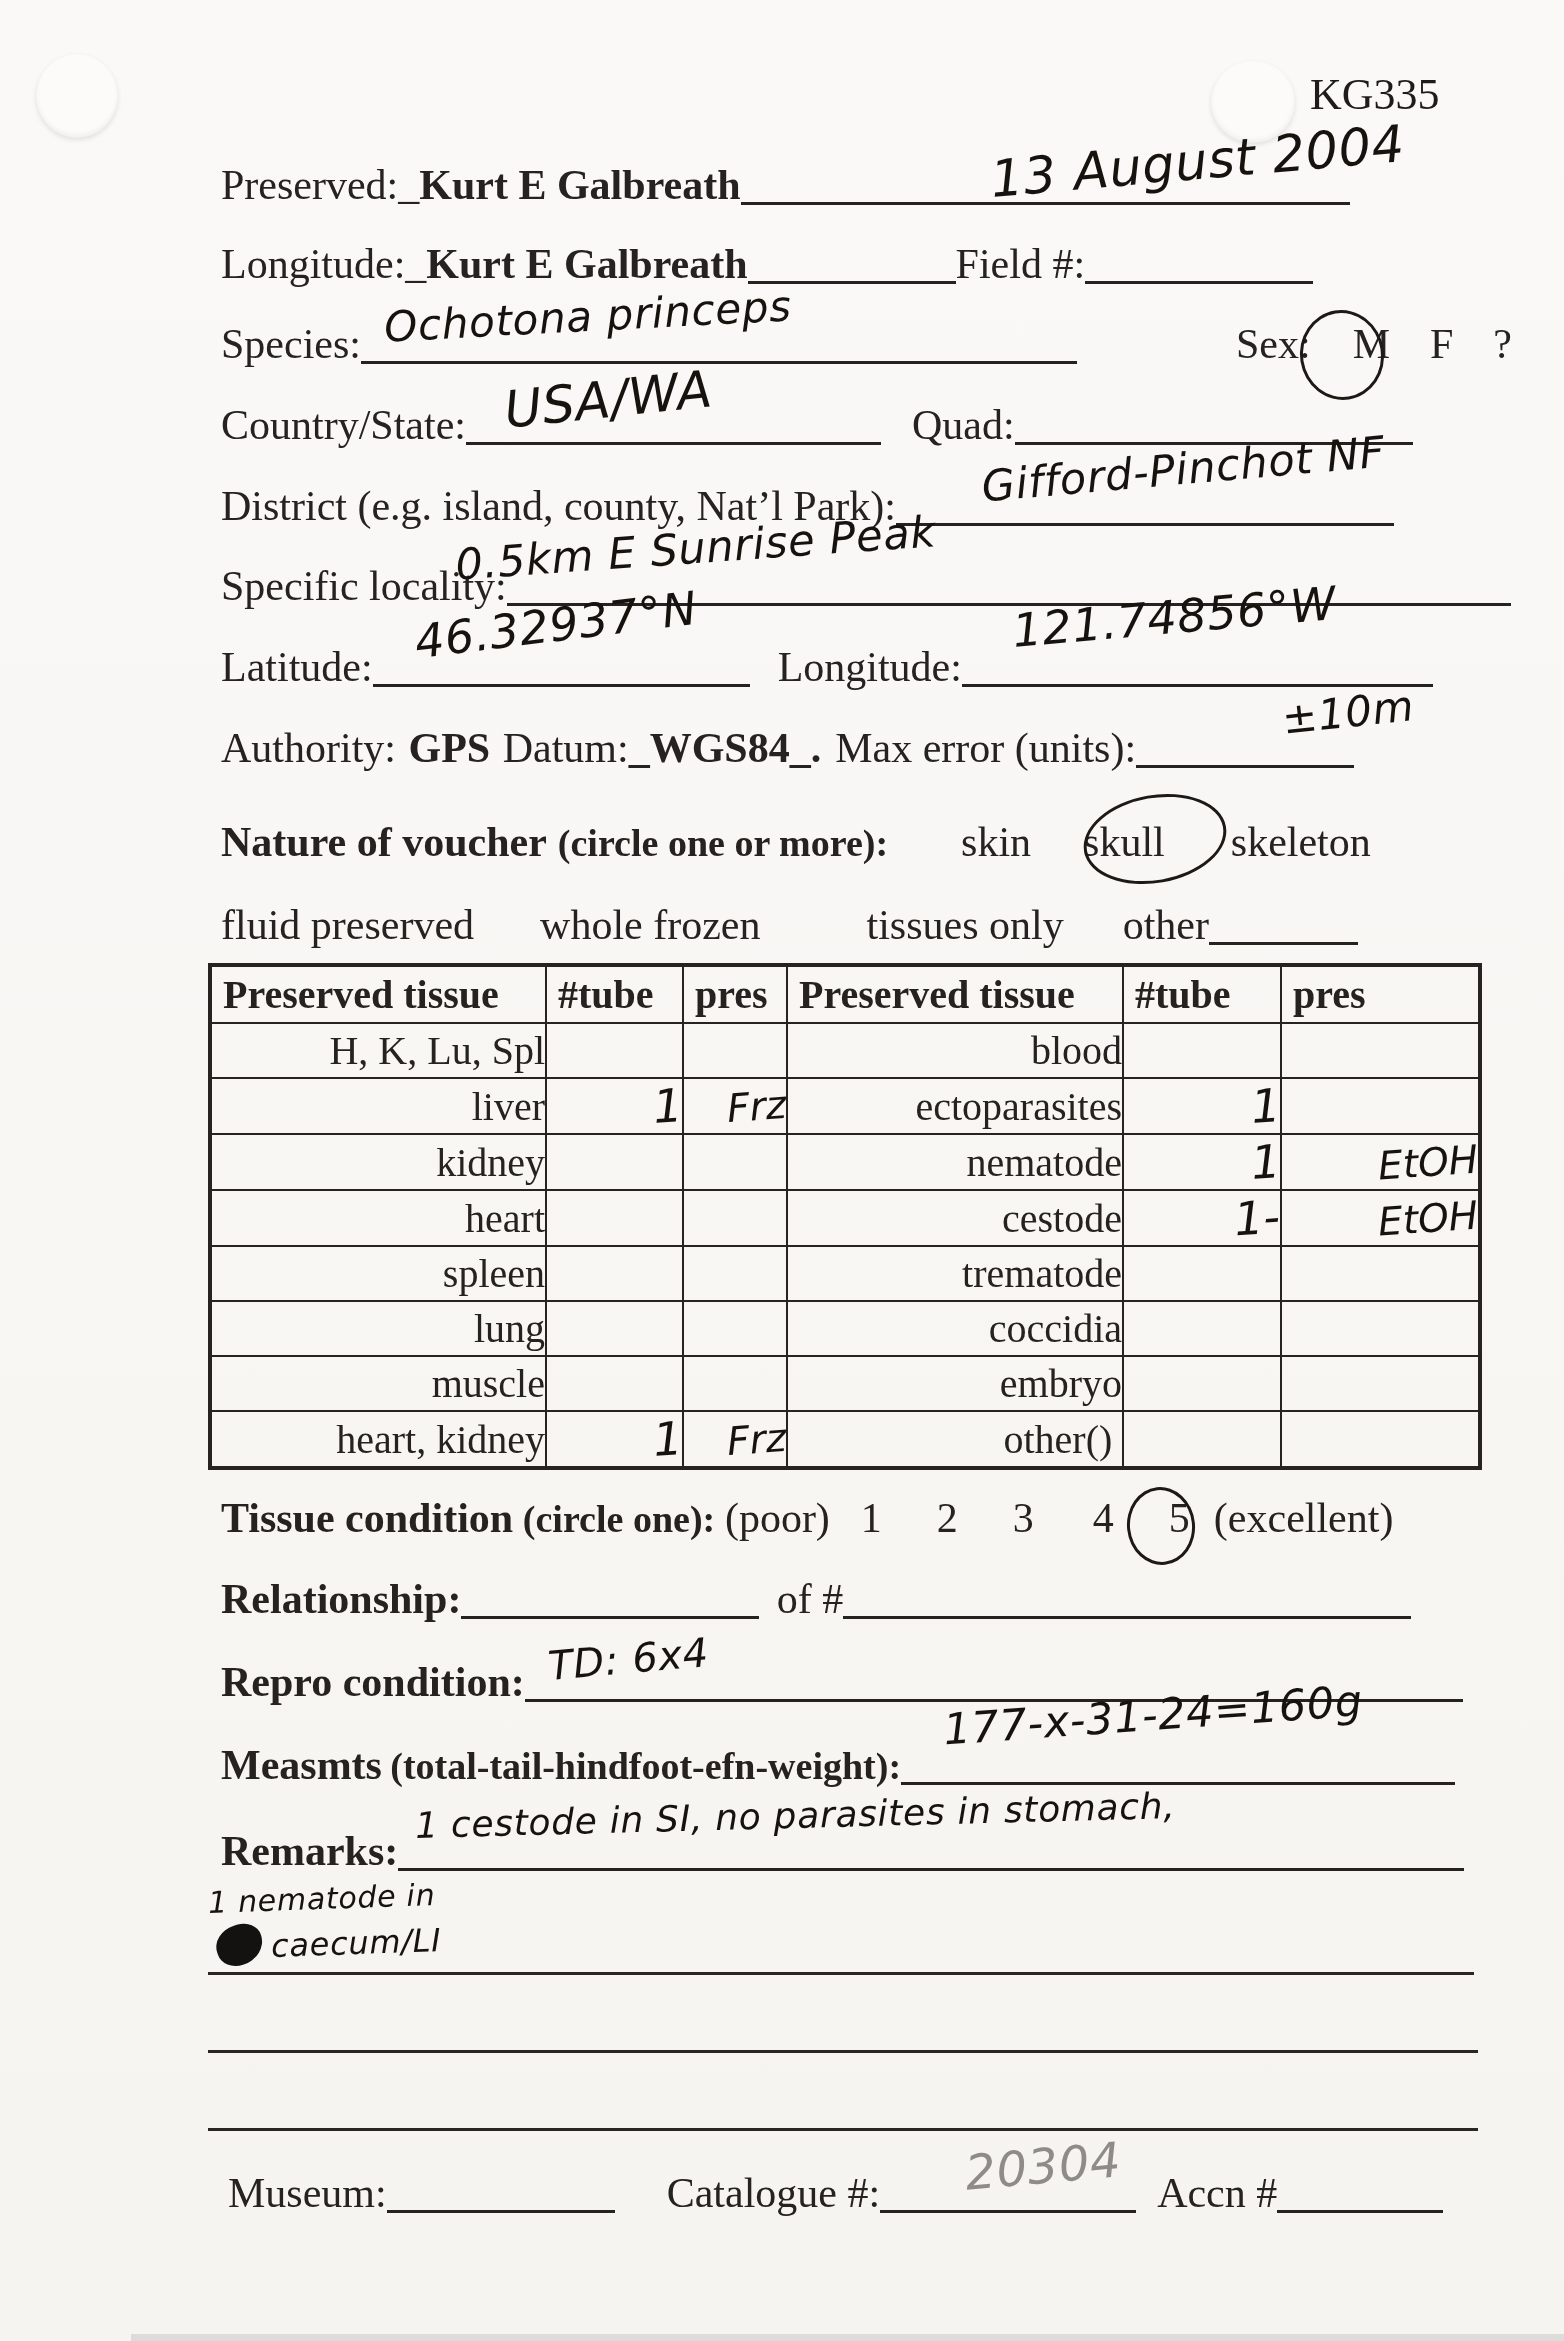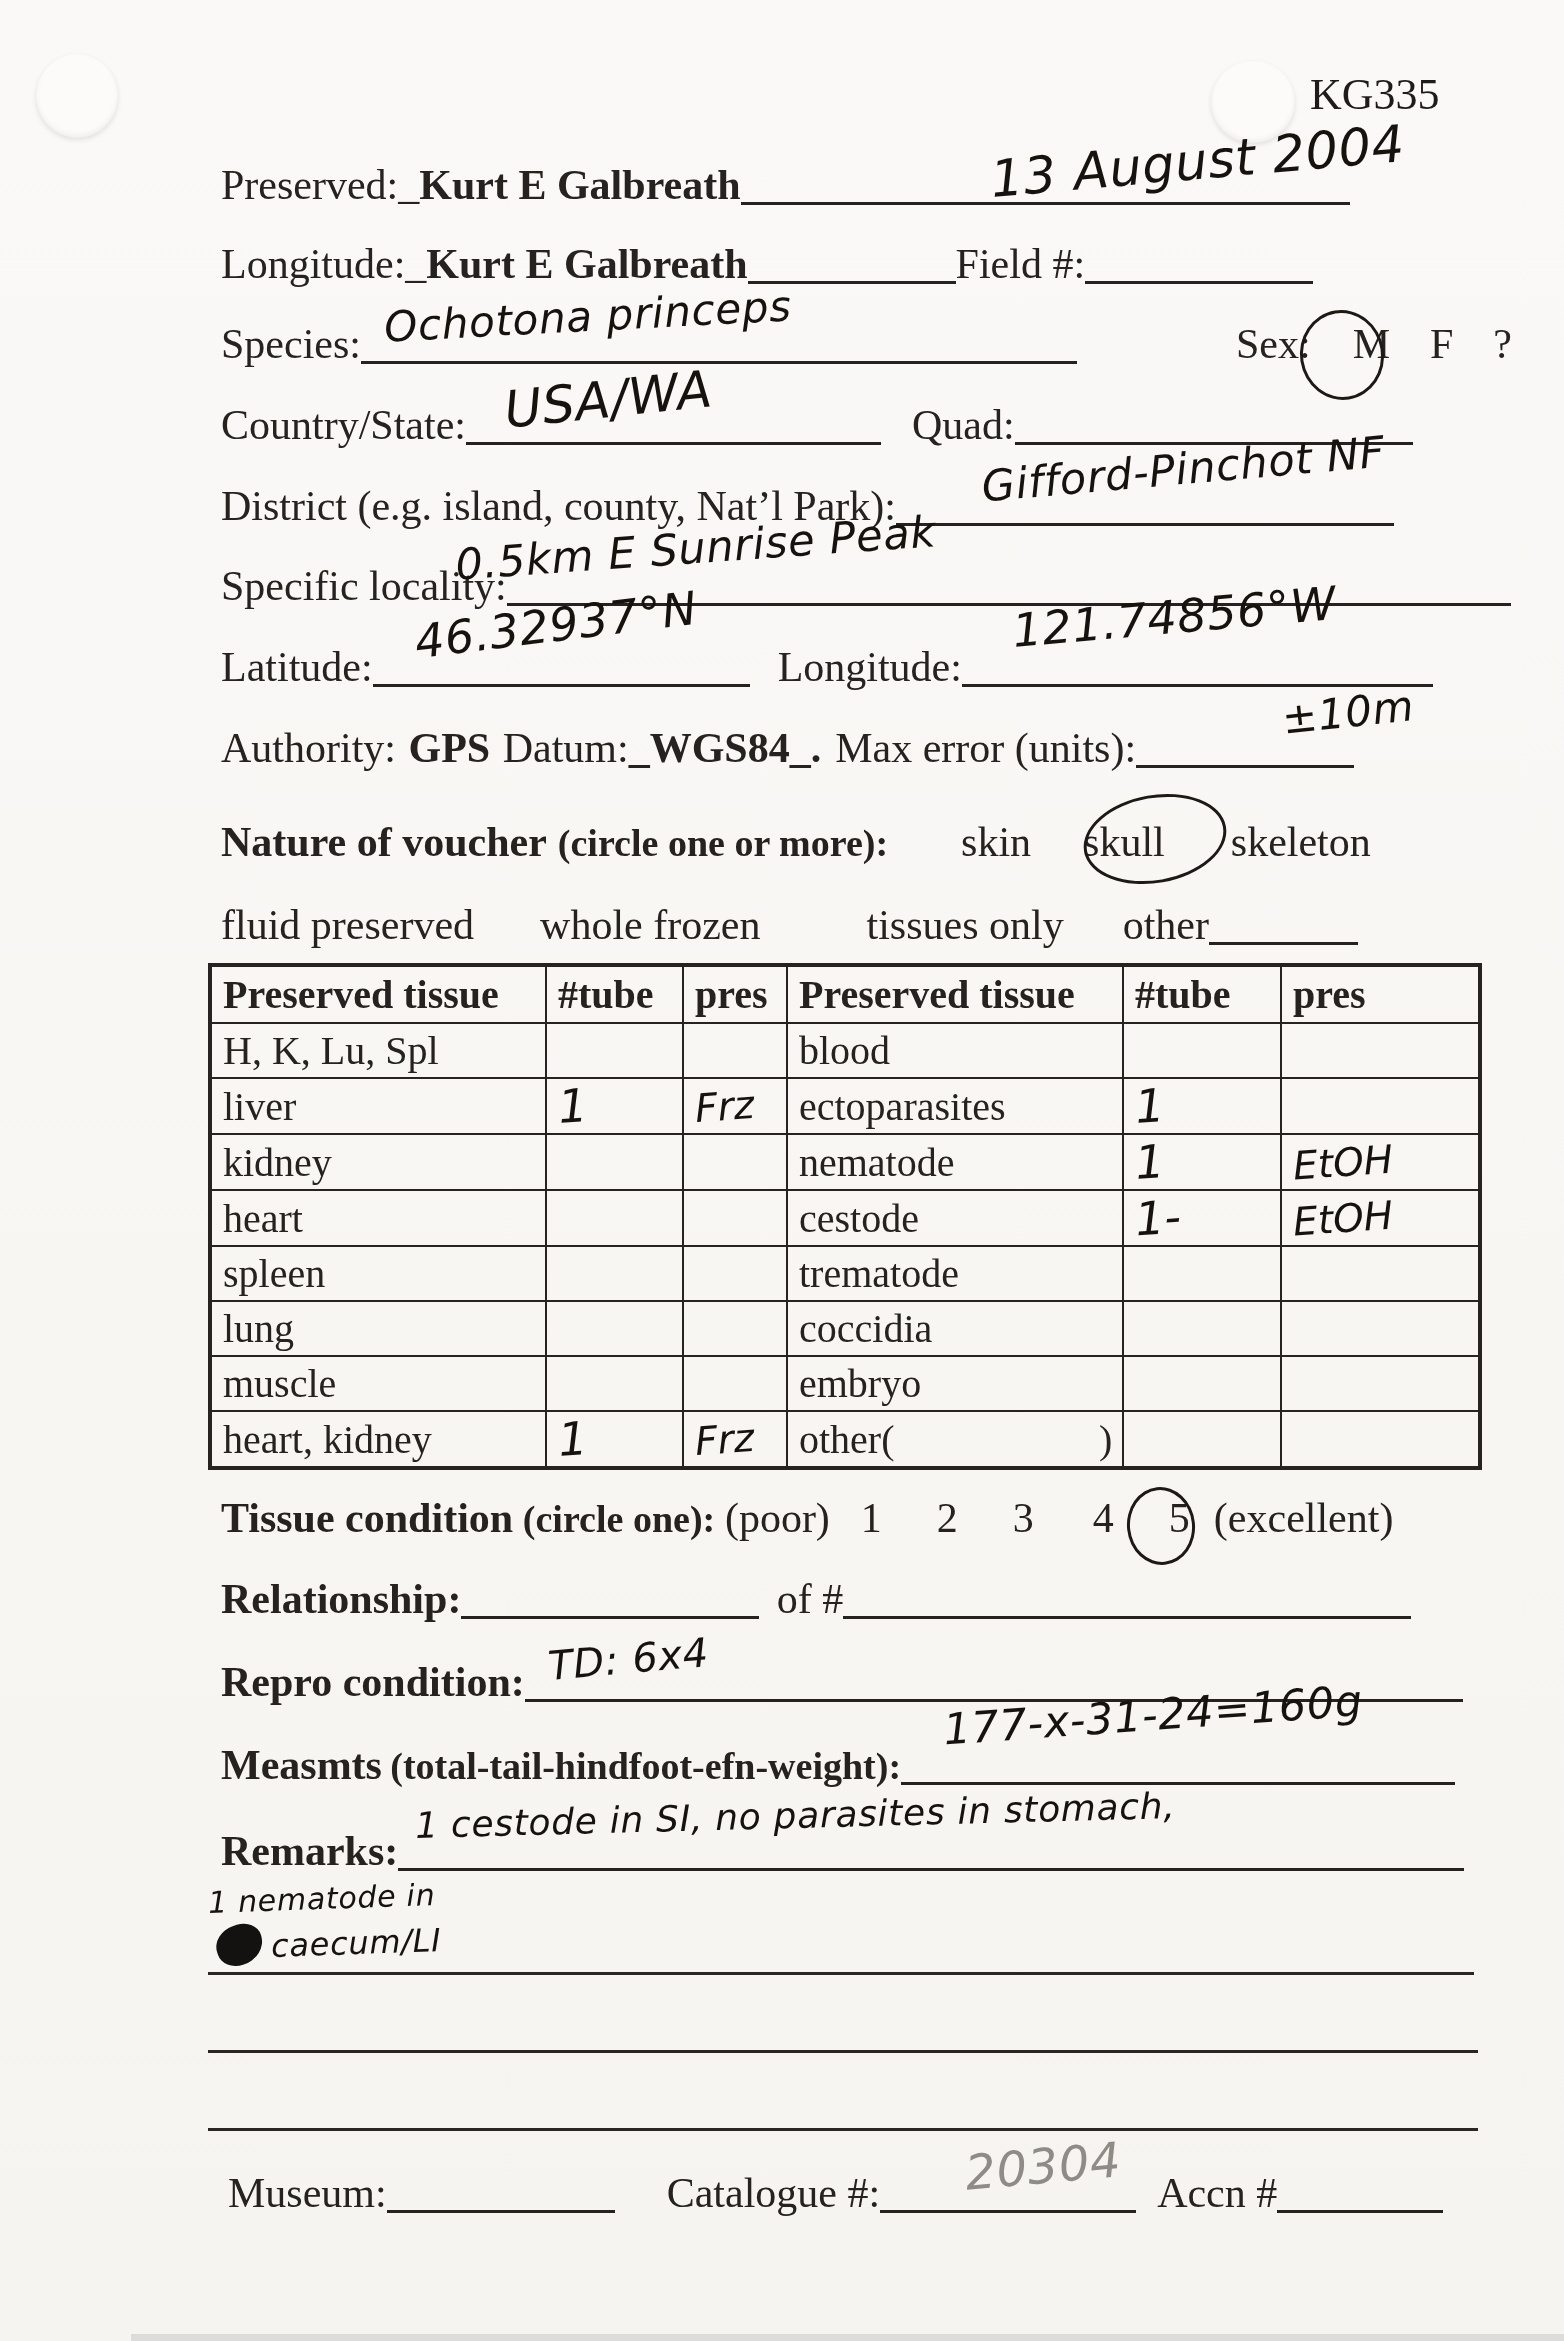--- a/index.html
+++ b/index.html
@@ -19,21 +19,21 @@
   }
   .pencil{color:#8f8c88;}
   .circle{position:absolute;border:3.5px solid #1d1a16;border-radius:50%;background:transparent;}
   .hole{position:absolute;background:#fcfbfa;border-radius:50%;
         box-shadow:0 2.1px 5.5px rgba(0,0,0,0.10), inset 0 -2.8px 4.8px rgba(0,0,0,0.05);}
   .code{position:absolute;font-size:44px;color:#1e1b18;}
   table.tt{position:absolute;left:208px;top:963px;border-collapse:collapse;table-layout:fixed;}
   table.tt td,table.tt th{border:2.8px solid #262320;padding:0 0 0 11px;text-align:left;vertical-align:middle;overflow:visible;}
   table.tt{border:4.2px solid #262320;}
   table.tt th{font-size:40px;font-weight:bold;height:55px;}
-  table.tt td{font-size:40px;height:53px;}
+  table.tt td{font-size:40px;height:53px;text-align:right;}
   .hwcell{position:static;display:inline-block;font-family:"DejaVu Sans",sans-serif;font-style:italic;
           font-size:39px;color:#16130e;transform:rotate(-4deg);white-space:nowrap;} 
   .scribble{position:absolute;width:47px;height:40px;background:#141210;
             border-radius:52% 44% 58% 46%;transform:rotate(-18deg);}
   .closep{float:right;margin-right:9.7px;}
   .bottom-edge{position:absolute;left:131px;right:0;bottom:0;height:8.3px;background:#dddcda;}
 </style>
 </head>
 <body>
 

